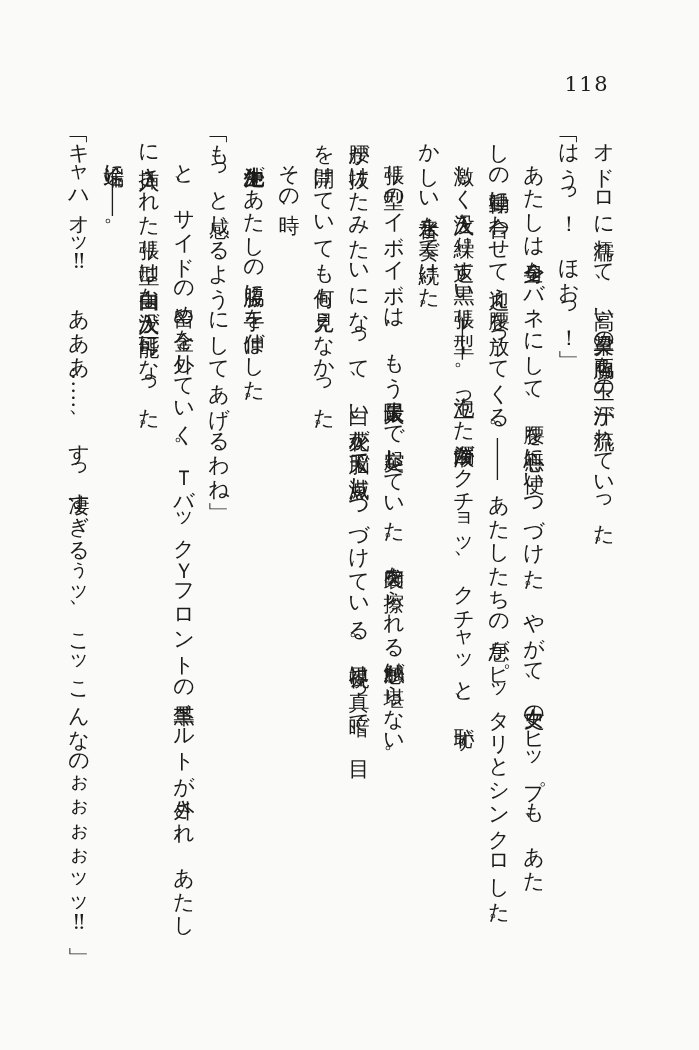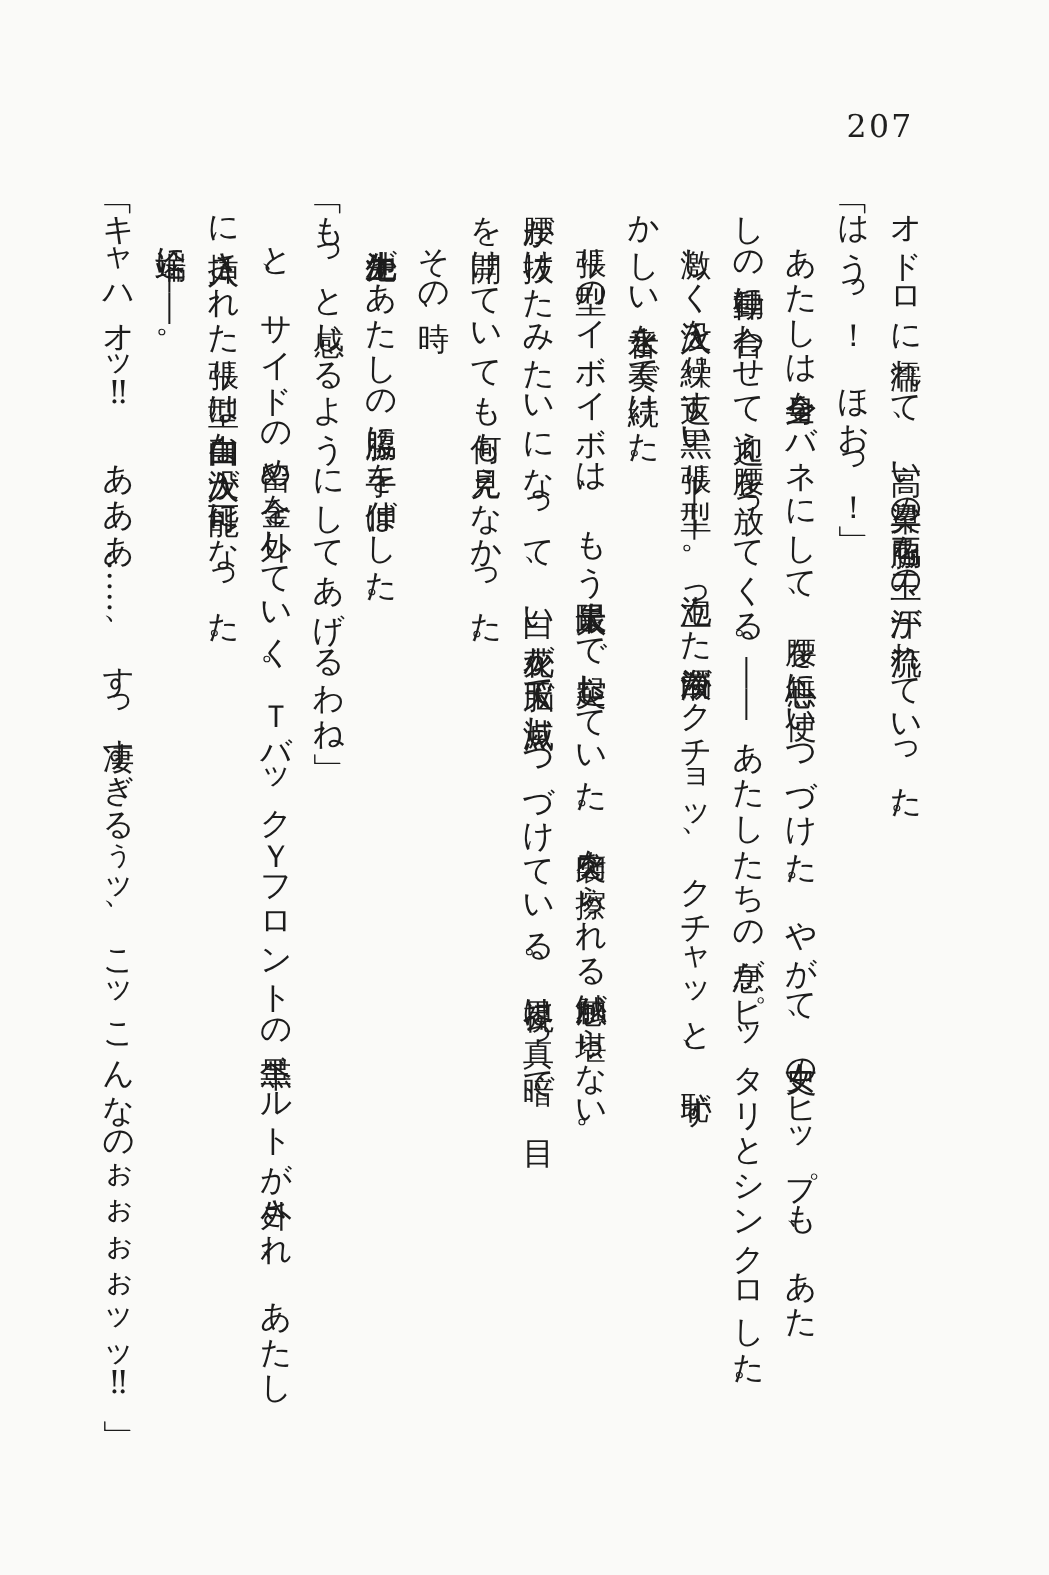--- a/index.html
+++ b/index.html
@@ -41,21 +41,21 @@
     line-height: 35px;
     letter-spacing: 0;
     white-space: nowrap;
     color: #1c1c1c;
   }
 </style>
 </head>
 <body>
 
 <div class="page">
-  <div class="page-number">207</div>
+  <div class="page-number">118</div>
   <div class="text-block" id="text-block">
       <div class="text-column">オドロに濡れて、高い鼻梁の両脇を玉の汗が流れていった。</div>
       <div class="text-column">「はうっ！　ほおっ！」</div>
       <div class="text-column">　あたしは全身をバネにして、腰を無心に使いつづけた。やがて、女史のヒップも、あた</div>
       <div class="text-column">しの律動に合わせて迎え腰を放ってくる。――あたしたちの息がピッタリとシンクロした。</div>
       <div class="text-column">　激しく没入を繰り返す黒い張り型――。泡立った白濁液がクチョッ、クチャッと、恥ず</div>
       <div class="text-column">かしい水音を奏で続けた。</div>
       <div class="text-column">　張り型のイボイボは、もう最大限まで突起していた。肉襞を擦られる感触が堪らない。</div>
       <div class="text-column">腰が抜けたみたいになって、白い花火が脳天で点滅しつづけている。視界は真っ暗で、目</div>
       <div class="text-column">を開けていても何も見えなかった。</div>

